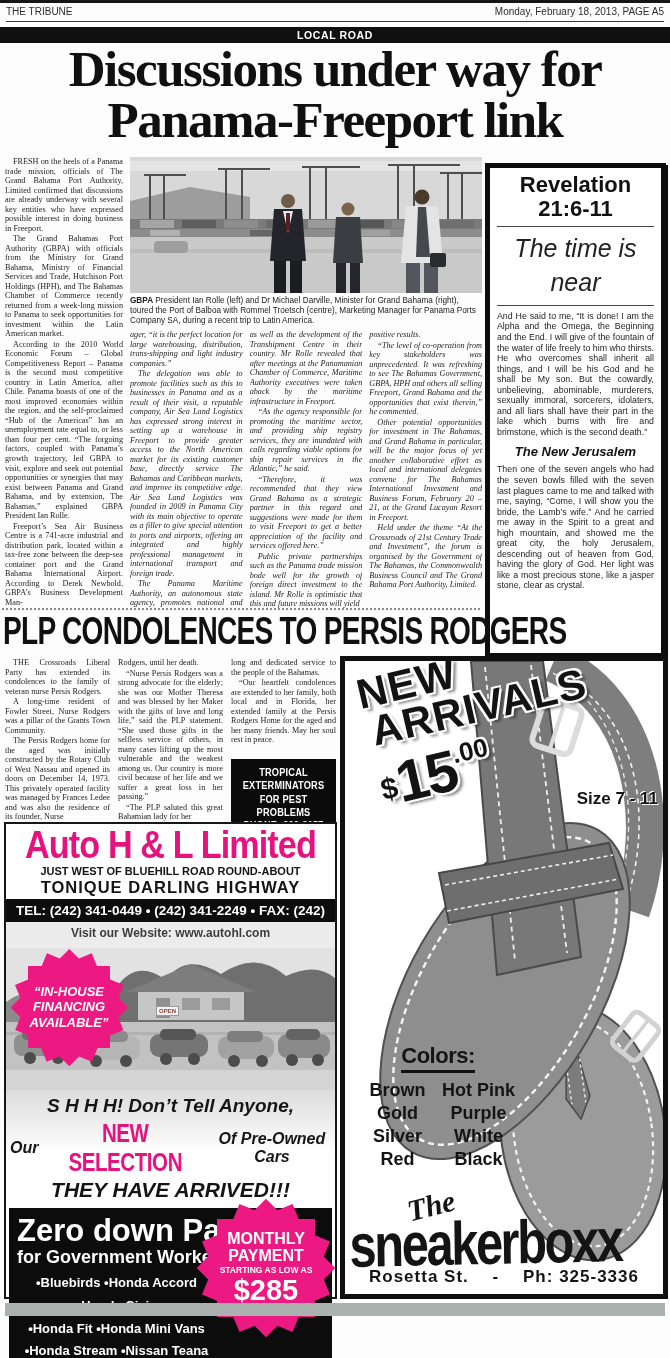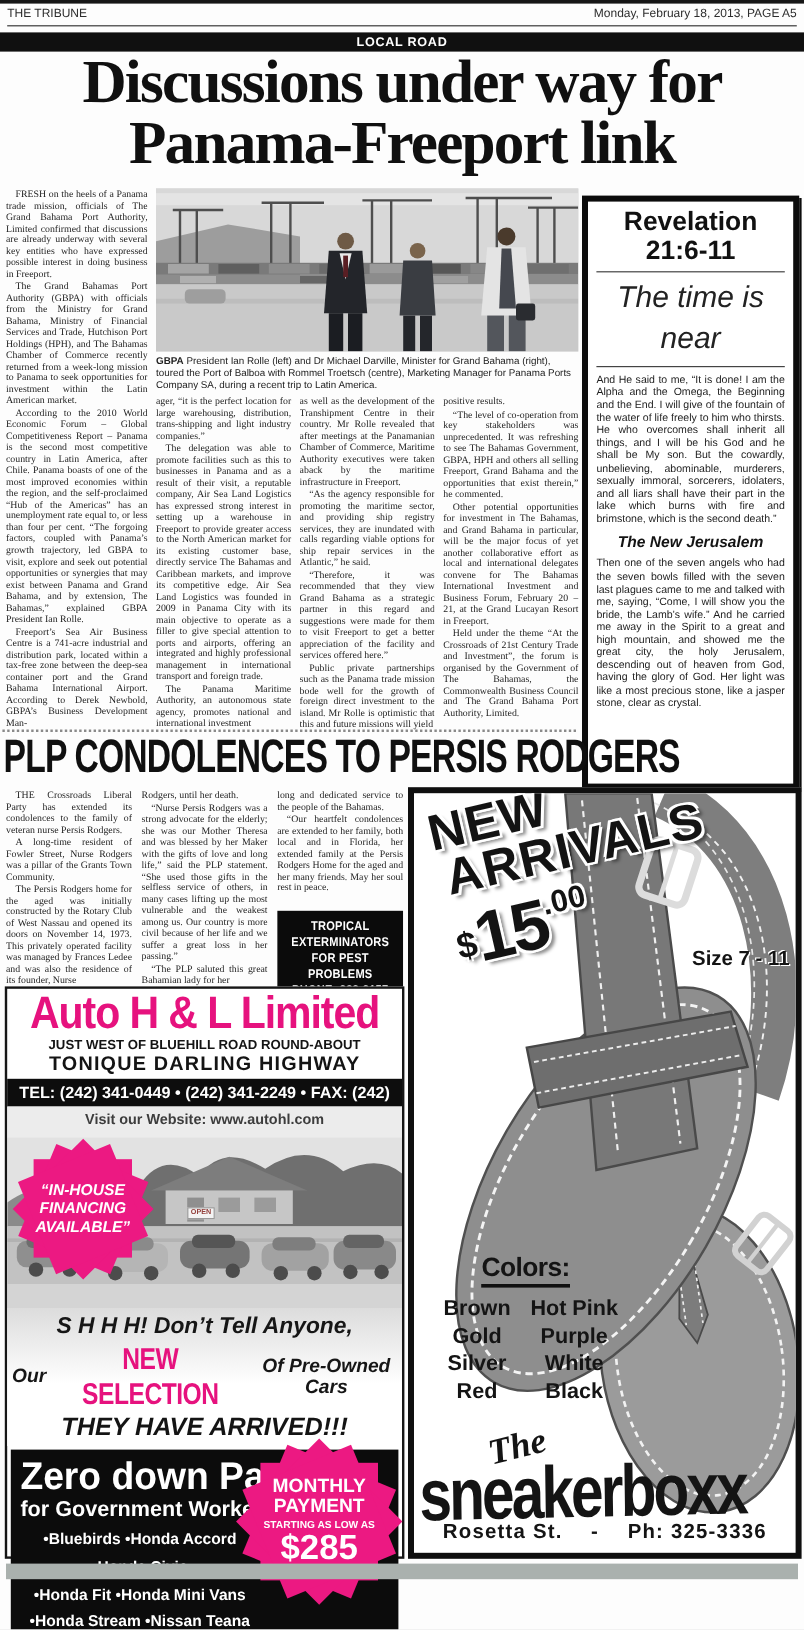--- a/index.html
+++ b/index.html
@@ -20,21 +20,21 @@
   .story{position:absolute;top:157px;left:5px;width:477px;height:452px;display:flex;gap:7px;}
   .stxt{font-size:8.2px;line-height:1.16;text-align:justify;color:#1d1d1d;}
   .stxt p{margin:0 0 1px 0;text-indent:8px;}
   .stxt p.cont{text-indent:0;}
   .col1{width:118px;flex:none;overflow:hidden;}
   .story-right{flex:1;display:flex;flex-direction:column;}
   .photo{height:136px;background:#cfcfcf;overflow:hidden;flex:none;}
   .caption{font-family:"Liberation Sans",sans-serif;font-size:8.2px;line-height:1.22;
            color:#222;margin:3px 0 4px 0;}
   .caption b{font-weight:700;}
-  .cols3{flex:1;display:flex;gap:7px;overflow:hidden;}
+  .cols3{flex:1;display:flex;gap:7px;overflow:hidden;font-style:italic;}
   .cols3 .c{flex:1;overflow:hidden;}
   
   .revelation{position:absolute;top:163px;left:485px;width:181px;height:495px;box-sizing:border-box;
               border:5px solid #0c0c0c;box-shadow:2px 2px 0 #0c0c0c;background:#fff;
               padding:5px 7px;font-family:"Liberation Sans",sans-serif;overflow:hidden;}
   .rev-title{text-align:center;font-weight:700;font-size:22px;line-height:1.1;color:#111;}
   .rev-rule{border-top:1px solid #444;margin:5px 0;}
   .rev-sub{text-align:center;font-style:italic;font-size:25px;line-height:1.35;color:#222;}
   .rev-body{font-size:8.8px;line-height:1.2;text-align:justify;color:#1c1c1c;margin-top:4px;}
   .rev-h2{text-align:center;font-weight:700;font-style:italic;font-size:13px;margin:7px 0 5px 0;}
@@ -240,21 +240,21 @@
     <div class="rev-body">Then one of the seven angels who had the seven bowls filled with the seven last plagues came to me and talked with me, saying, “Come, I will show you the bride, the Lamb’s wife.” And he carried me away in the Spirit to a great and high mountain, and showed me the great city, the holy Jerusalem, descending out of heaven from God, having the glory of God. Her light was like a most precious stone, like a jasper stone, clear as crystal.</div>
   </aside>
 
   <div class="dotted"></div>
   <h2 class="plp-head" style="margin:0;">PLP CONDOLENCES TO PERSIS RODGERS</h2>
 
   <div class="plp-cols stxt">
     <div class="c">
       <p>THE Crossroads Liberal Party has extended its condolences to the family of veteran nurse Persis Rodgers.</p>
       <p>A long-time resident of Fowler Street, Nurse Rodgers was a pillar of the Grants Town Community.</p>
-      <p>The Persis Rodgers home for the aged was initially constructed by the Rotary Club of West Nassau and opened its doors on November 14, 1973. This privately operated facility was managed by Frances Ledee and was also the residence of its founder, Nurse</p>
+      <p>The Persis Rodgers home for the aged was initially constructed by the Rotary Club of West Nassau and opened its doors on December 14, 1973. This privately operated facility was managed by Frances Ledee and was also the residence of its founder, Nurse</p>
     </div>
     <div class="c">
       <p class="cont">Rodgers, until her death.</p>
       <p>“Nurse Persis Rodgers was a strong advocate for the elderly; she was our Mother Theresa and was blessed by her Maker with the gifts of love and long life,” said the PLP statement. “She used those gifts in the selfless service of others, in many cases lifting up the most vulnerable and the weakest among us. Our country is more civil because of her life and we suffer a great loss in her passing.”</p>
       <p>“The PLP saluted this great Bahamian lady for her</p>
     </div>
     <div class="c">
       <p class="cont">long and dedicated service to the people of the Bahamas.</p>
       <p>“Our heartfelt condolences are extended to her family, both local and in Florida, her extended family at the Persis Rodgers Home for the aged and her many friends. May her soul rest in peace.</p>
       <div class="tropical">

